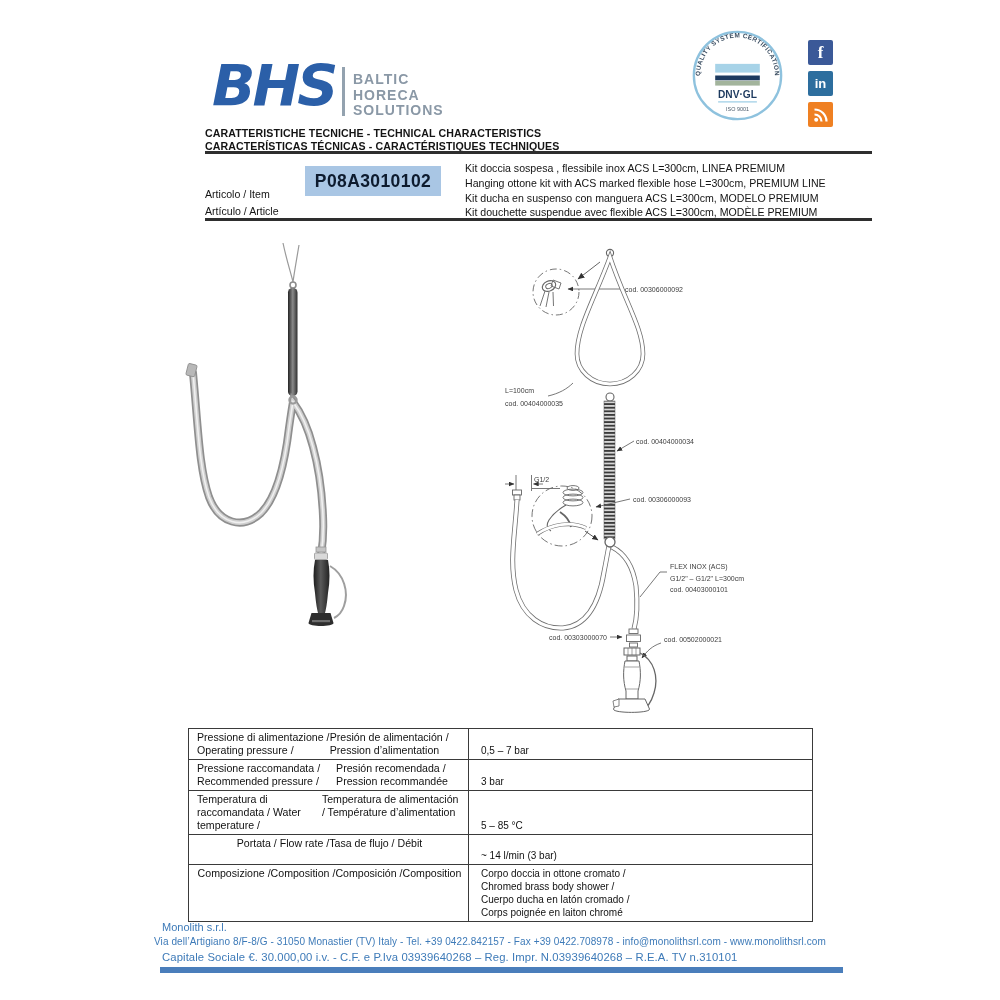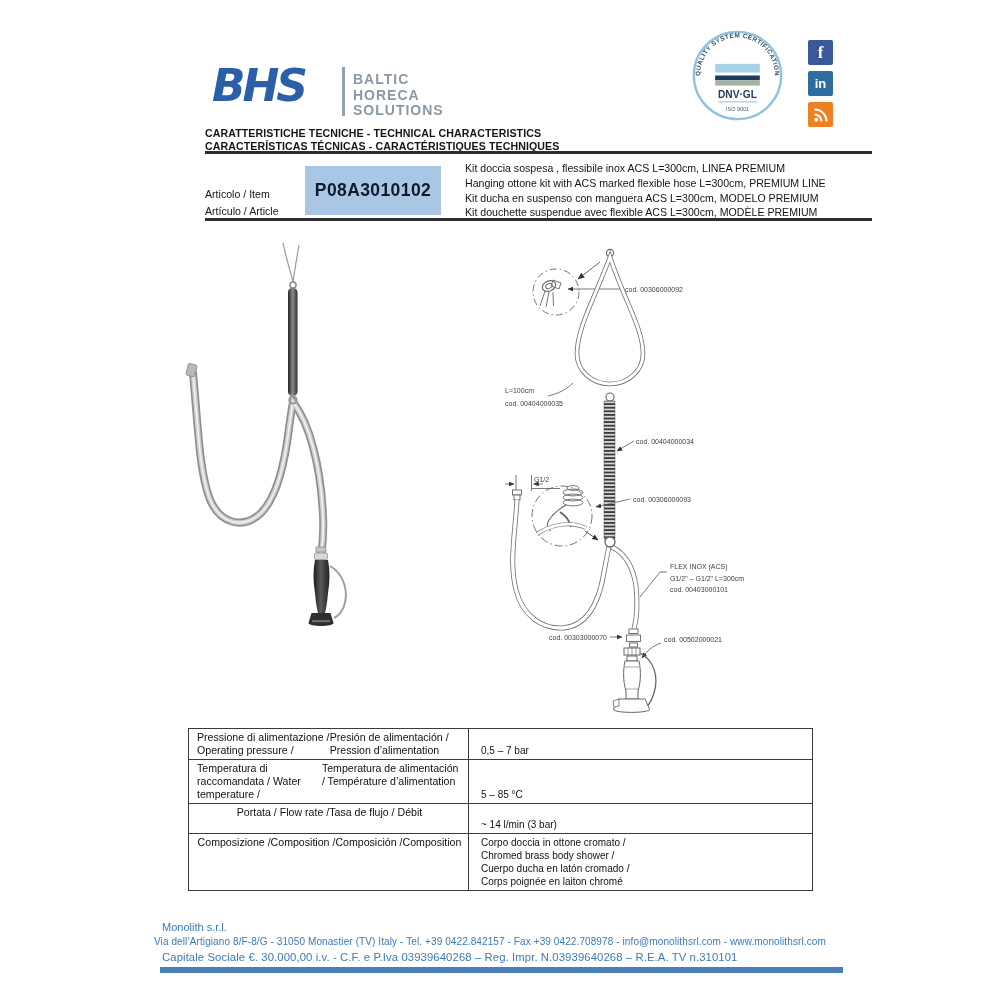--- a/index.html
+++ b/index.html
@@ -4,21 +4,21 @@
 <style>
   html,body { margin:0; padding:0; background:#ffffff; }
   .page {
     position:relative; width:1000px; height:1000px; background:#fff;
     font-family:"Liberation Sans", sans-serif; overflow:hidden; color:#111;
   }
   .abs { position:absolute; }
 
   
   .bhs-logo {
-    left:212px; top:56px; font-size:44px; font-weight:bold; font-style:italic;
+    left:212px; top:56px; font-size:57px; font-weight:bold; font-style:italic;
     color:#2b5fa8; letter-spacing:-3px; line-height:60px;
     font-family:"DejaVu Sans", sans-serif;
   }
   .logo-divider { left:342px; top:67px; width:3px; height:49px; background:#93a2af; }
   .logo-sub {
     left:353px; top:72px; font-size:14px; font-weight:bold; color:#8a98a6;
     letter-spacing:1px; line-height:15.5px;
   }
   .badge { left:689px; top:27px; width:97px; height:97px; }
   .social { left:808px; top:40px; display:flex; flex-direction:column; gap:6px; }
@@ -29,21 +29,21 @@
   .sico.fb { background:#3b5998; font-size:17px; font-family:"Liberation Serif", serif; }
   .sico.li { background:#2d6e9e; font-size:13px; }
   .sico.rss { background:#ef8022; }
 
   
   .title-block { left:205px; top:127px; font-size:10.6px; font-weight:bold; line-height:12.8px; letter-spacing:0.1px; color:#141414; }
   .rule { left:205px; width:667px; height:2.6px; background:#2e2e2e; }
   .rule-1 { top:151px; } .rule-2 { top:218px; }
   .art-labels { left:205px; top:165px; font-size:10.6px; line-height:16.5px; color:#141414;margin-top:21px; }
   .code-box {
-    left:305px; top:166px; width:136px; height:49px; background:#a9c6e4;
+    left:305px; top:166px; width:136px; height:30px; background:#a9c6e4;
     display:flex; align-items:center; justify-content:center;
     font-size:17.5px; font-weight:bold; color:#0d1b2e; letter-spacing:0.4px;
   }
   .art-desc { left:465px; top:161px; font-size:10.6px; line-height:14.8px; color:#141414; }
 
   
   .photo-svg { left:150px; top:235px; }
   .draw-svg  { left:480px; top:240px; }
   .draw-svg text { font-family:"Liberation Sans", sans-serif; font-size:7px; fill:#3c3c3c; }
 
@@ -271,20 +271,29 @@
       <div class="cell-label">
         <div>Pressione di alimentazione / Operating pressure /</div>
         <div>Presión de alimentación / Pression d’alimentation</div>
       </div>
       <div class="cell-value">
         <div>0,5 – 7 bar</div>
       </div>
     </div>
     <div class="spec-row">
       <div class="cell-label">
+        <div>Pressione raccomandata / Recommended pressure /</div>
+        <div>Presión recomendada / Pression recommandée</div>
+      </div>
+      <div class="cell-value">
+        <div>3 bar</div>
+      </div>
+    </div>
+    <div class="spec-row">
+      <div class="cell-label">
         <div>Temperatura di raccomandata / Water temperature /</div>
         <div>Temperatura de alimentación / Température d’alimentation</div>
       </div>
       <div class="cell-value">
         <div>5 – 85 °C</div>
       </div>
     </div>
     <div class="spec-row">
       <div class="cell-label">
         <div>Portata / Flow rate /</div>

